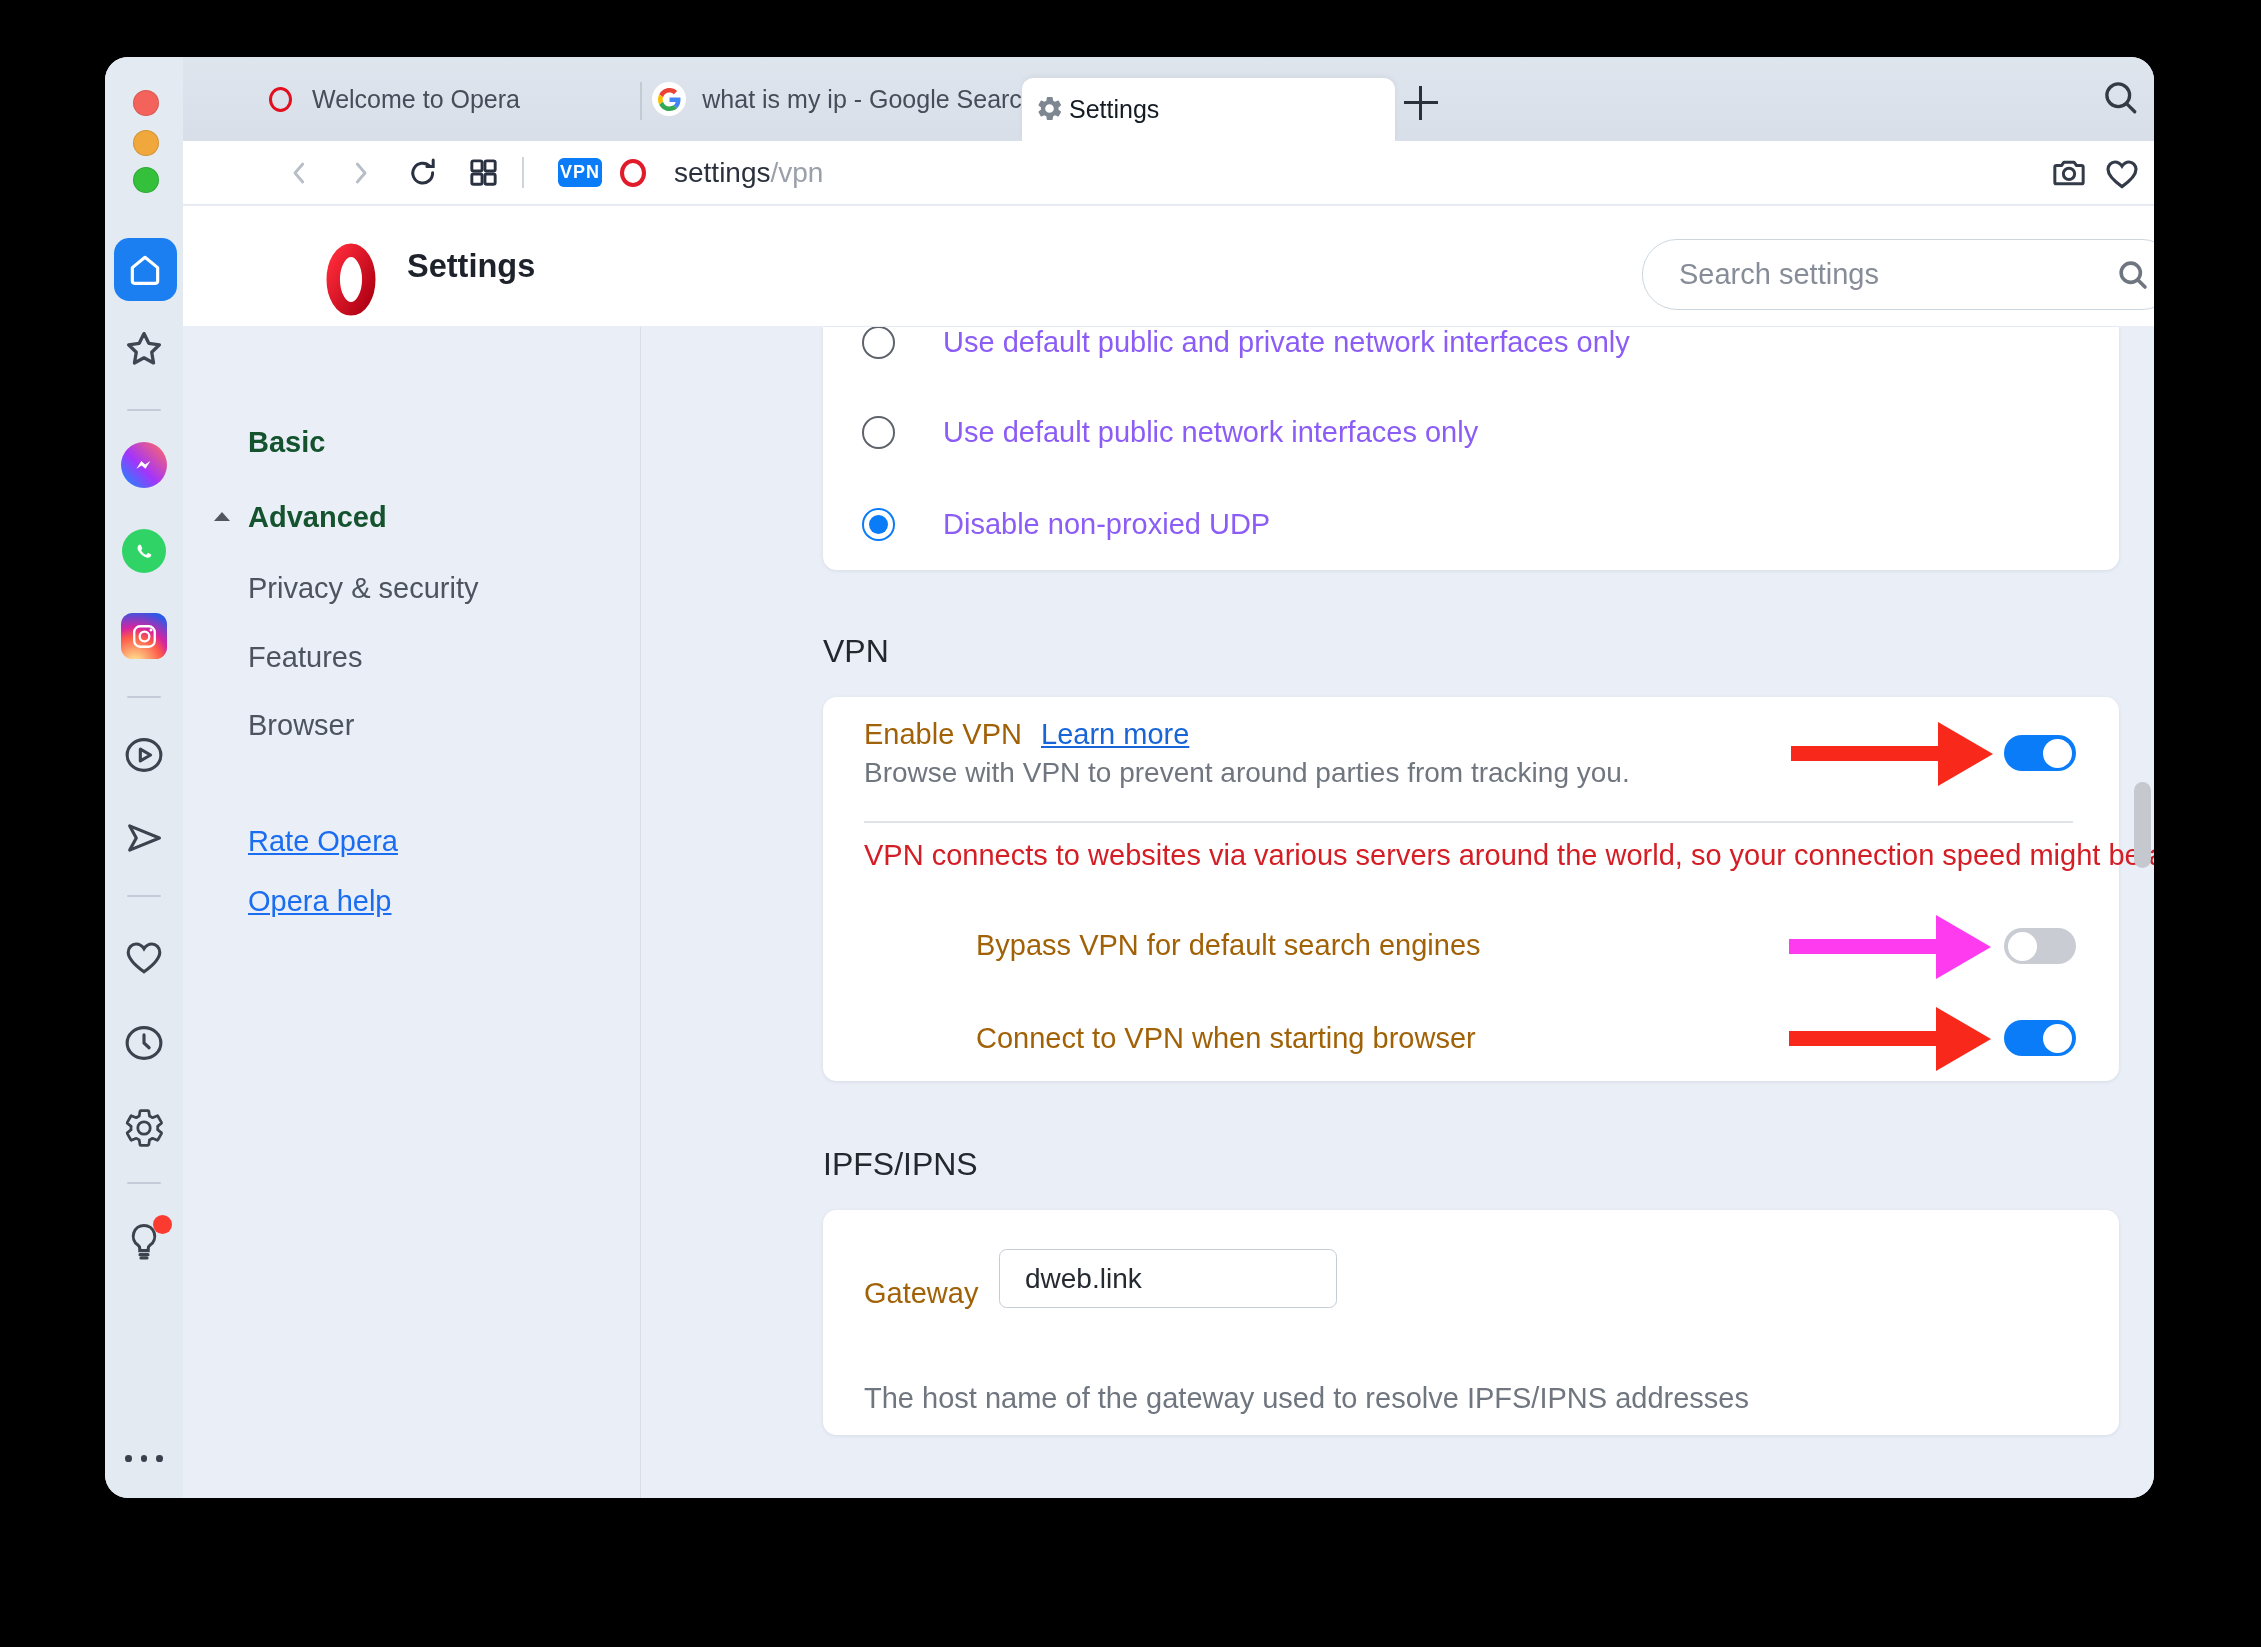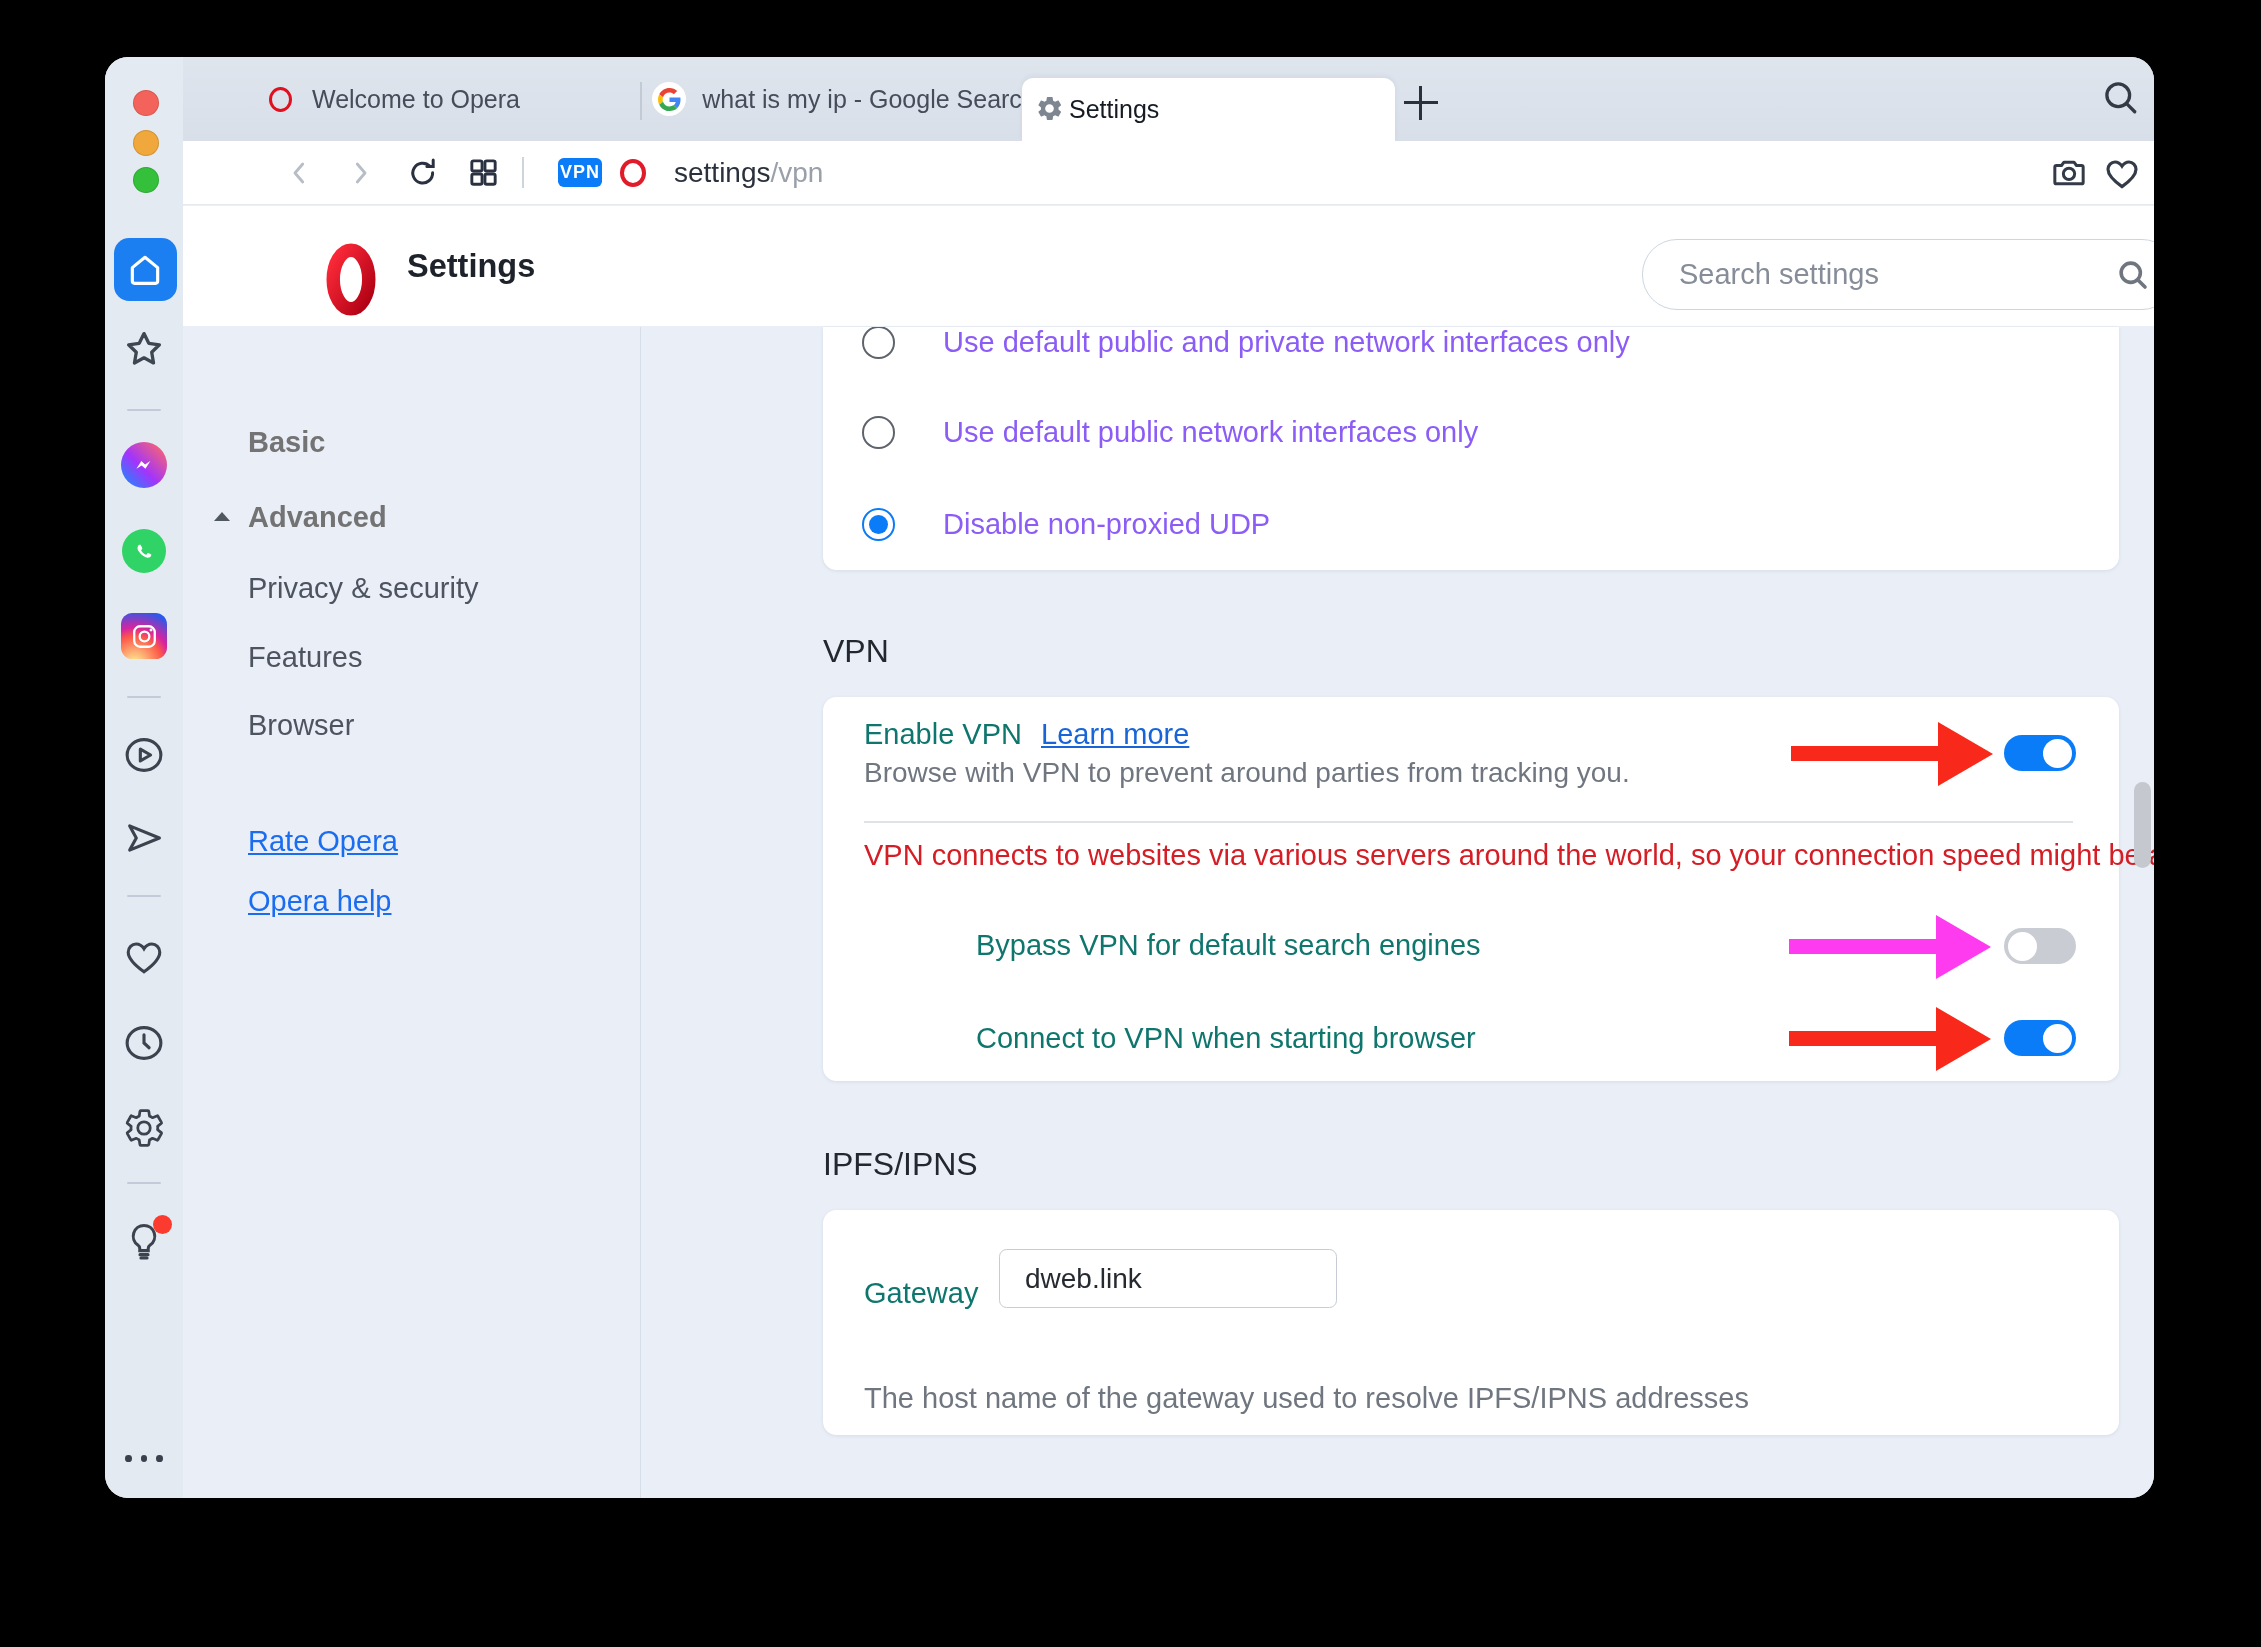--- a/index.html
+++ b/index.html
@@ -61,37 +61,37 @@
              border:1.9px solid #ccd6df;box-sizing:border-box;background:#fff;display:flex;align-items:center;}
   .searchbox input{border:none;outline:none;background:transparent;margin-left:34px;flex:1;
                    font-size:29px;color:#3a4049;font-family:"Liberation Sans",sans-serif;}
   .searchbox input::placeholder{color:#868d98;}
   .searchbox .mag{margin-right:25px;}
 
   
   .content{position:absolute;left:78px;right:0;top:270px;bottom:0;background:#e9eef7;}
   .nav-divider{position:absolute;left:457px;top:0;bottom:0;width:1px;background:#d8dee8;}
   .nav-item{position:absolute;left:65px;font-size:29px;white-space:nowrap;}
-  .nav-strong{font-weight:700;color:#737373;}
+  .nav-strong{font-weight:700;color:#14532d;}
   .nav-plain{color:#4d545f;}
   .nav-link{color:#1a6cf0;text-decoration:underline;}
   .caret-up{position:absolute;left:31px;width:0;height:0;border-left:8.6px solid transparent;
             border-right:8.6px solid transparent;border-bottom:9.6px solid #51575f;}
 
   .card{position:absolute;left:640px;width:1296px;background:#fff;border-radius:13.4px;
         box-shadow:0 1px 3.8px rgba(60,70,90,.10);}
   .radio-card{top:0;height:243px;border-radius:0 0 13.4px 13.4px;overflow:hidden;}
   .radio{position:absolute;left:39px;width:32.5px;height:32.5px;border-radius:50%;
          border:2.9px solid #5f646c;box-sizing:border-box;background:#fff;}
   .radio.selected{border-color:#0b7cf7;}
   .radio.selected::after{content:'';position:absolute;inset:4.8px;background:#0b7cf7;border-radius:50%;}
   .radio-label{position:absolute;left:120px;font-size:29px;color:#8b5cf6;white-space:nowrap;transform:translateY(-50%);}
 
   .sec-heading{position:absolute;left:640px;font-size:32px;color:#23282f;}
-  .body-text{font-size:29px;color:#0f766e;white-space:nowrap;}
+  .body-text{font-size:29px;color:#a16207;white-space:nowrap;}
   .sub-text{font-size:28px;color:#70767f;white-space:nowrap;}
   .warn-text{font-size:29px;color:#d41d24;white-space:nowrap;}
   .learn{color:#1765d8;text-decoration:underline;font-size:29px;}
   .hdiv{position:absolute;left:41px;right:46px;height:1.9px;background:#dfe3e8;}
 
   .toggle{position:absolute;left:1181px;width:72px;height:36px;border-radius:18px;}
   .toggle .knob{position:absolute;top:3.8px;width:29px;height:29px;border-radius:50%;background:#fff;}
   .toggle.on{background:#0b7cf7;}  .toggle.on .knob{right:3.8px;}
   .toggle.off{background:#c9cdd3;} .toggle.off .knob{left:3.8px;}
 

